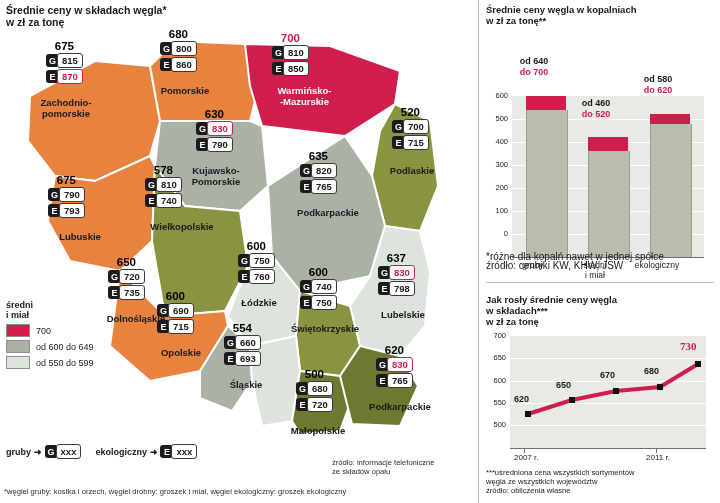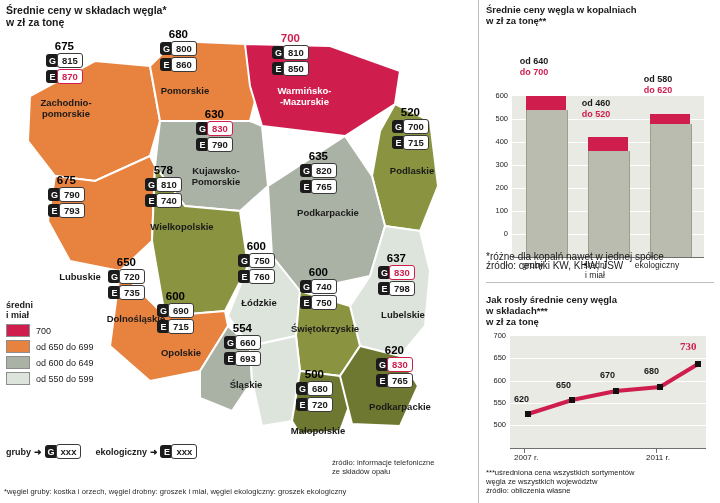--- a/index.html
+++ b/index.html
@@ -188,21 +188,21 @@
       <div class="vtop">675</div>
       <div class="pill">
         <div class="tag">G</div>
         <div class="num">790</div>
       </div>
       <div class="pill">
         <div class="tag">E</div>
         <div class="num">793</div>
       </div>
     </div>
-    <div class="rname" style="left:38px;top:206px;width:84px;margin-top:40px;">Lubuskie</div>
+    <div class="rname" style="left:38px;top:206px;width:84px;">Lubuskie</div>
 
     <div class="vbox" style="left:145px;top:138px;">
       <div class="vtop">578</div>
       <div class="pill">
         <div class="tag">G</div>
         <div class="num">810</div>
       </div>
       <div class="pill">
         <div class="tag">E</div>
         <div class="num">740</div>
@@ -327,24 +327,20 @@
     </div>
     <div class="rname" style="left:350px;top:376px;width:100px;">Podkarpackie</div>
   </div>
 
   <div class="legend">
     <div class="leg-head" style="white-space:pre-line">średni
 i miał</div>
     <div class="leg-row">
       <div class="sw" style="background:#cf1e4e"></div>
       <div class="leg-lab">700</div>
-    </div>
-    <div class="leg-row">
-      <div class="sw" style="background:#e8833f"></div>
-      <div class="leg-lab">od 650 do 699</div>
     </div>
     <div class="leg-row">
       <div class="sw" style="background:#a9b2a5"></div>
       <div class="leg-lab">od 600 do 649</div>
     </div>
     <div class="leg-row">
       <div class="sw" style="background:#dde4dc"></div>
       <div class="leg-lab">od 550 do 599</div>
     </div>
   </div>

